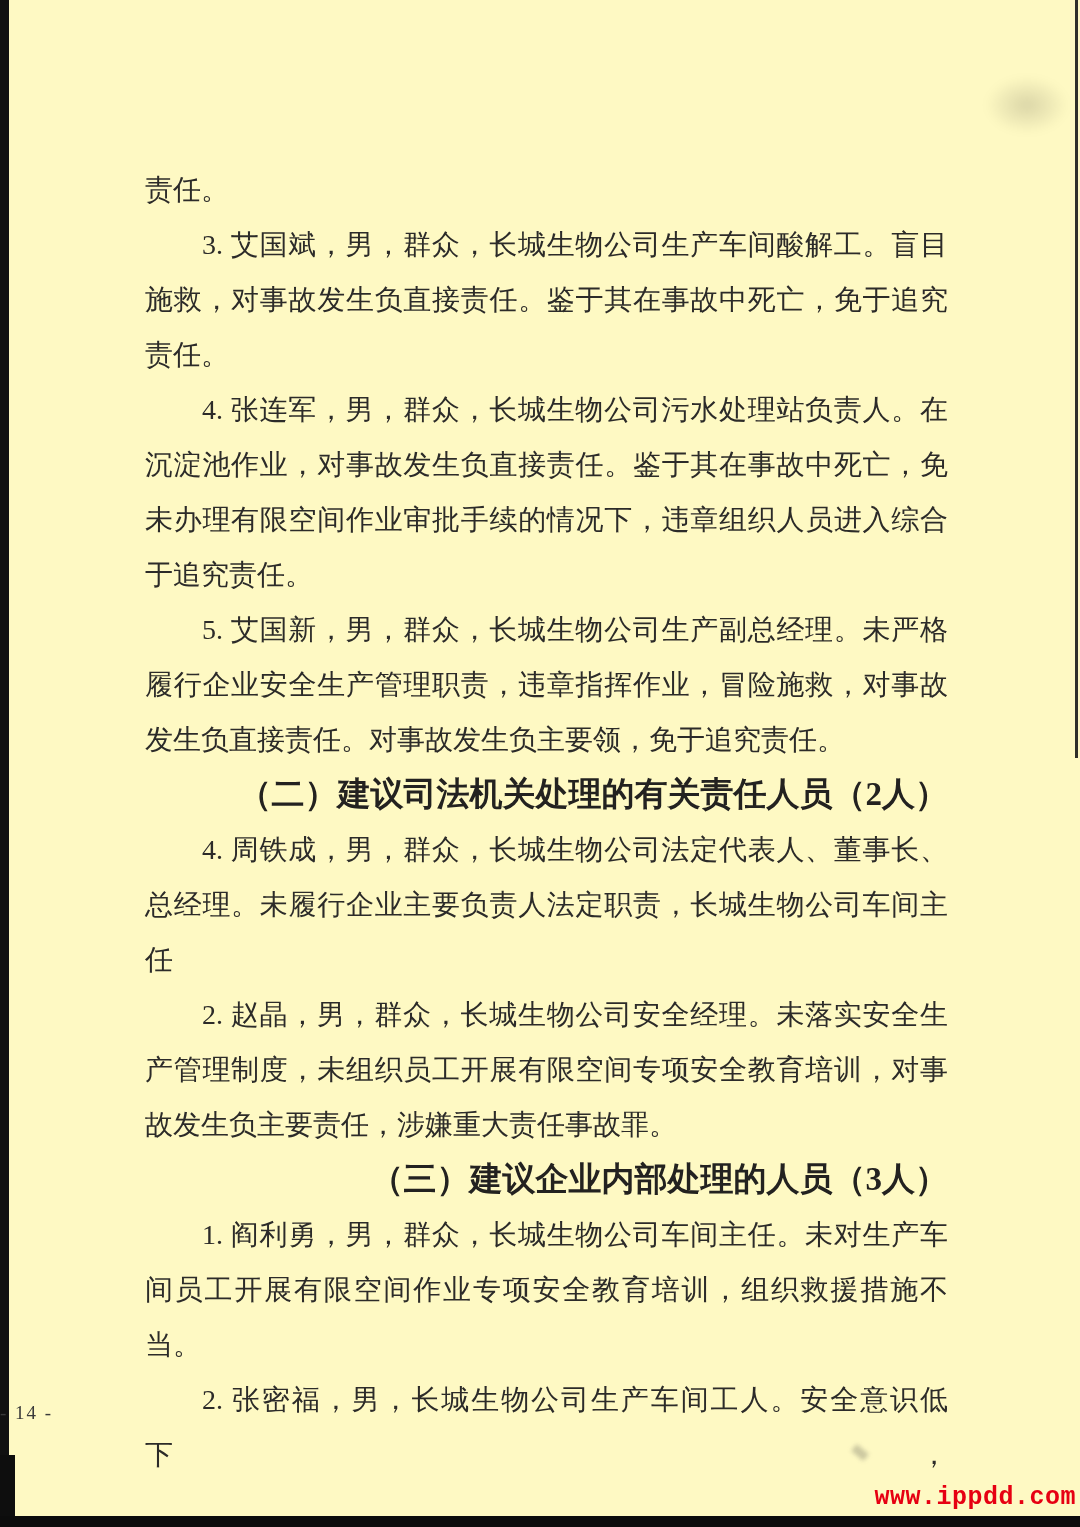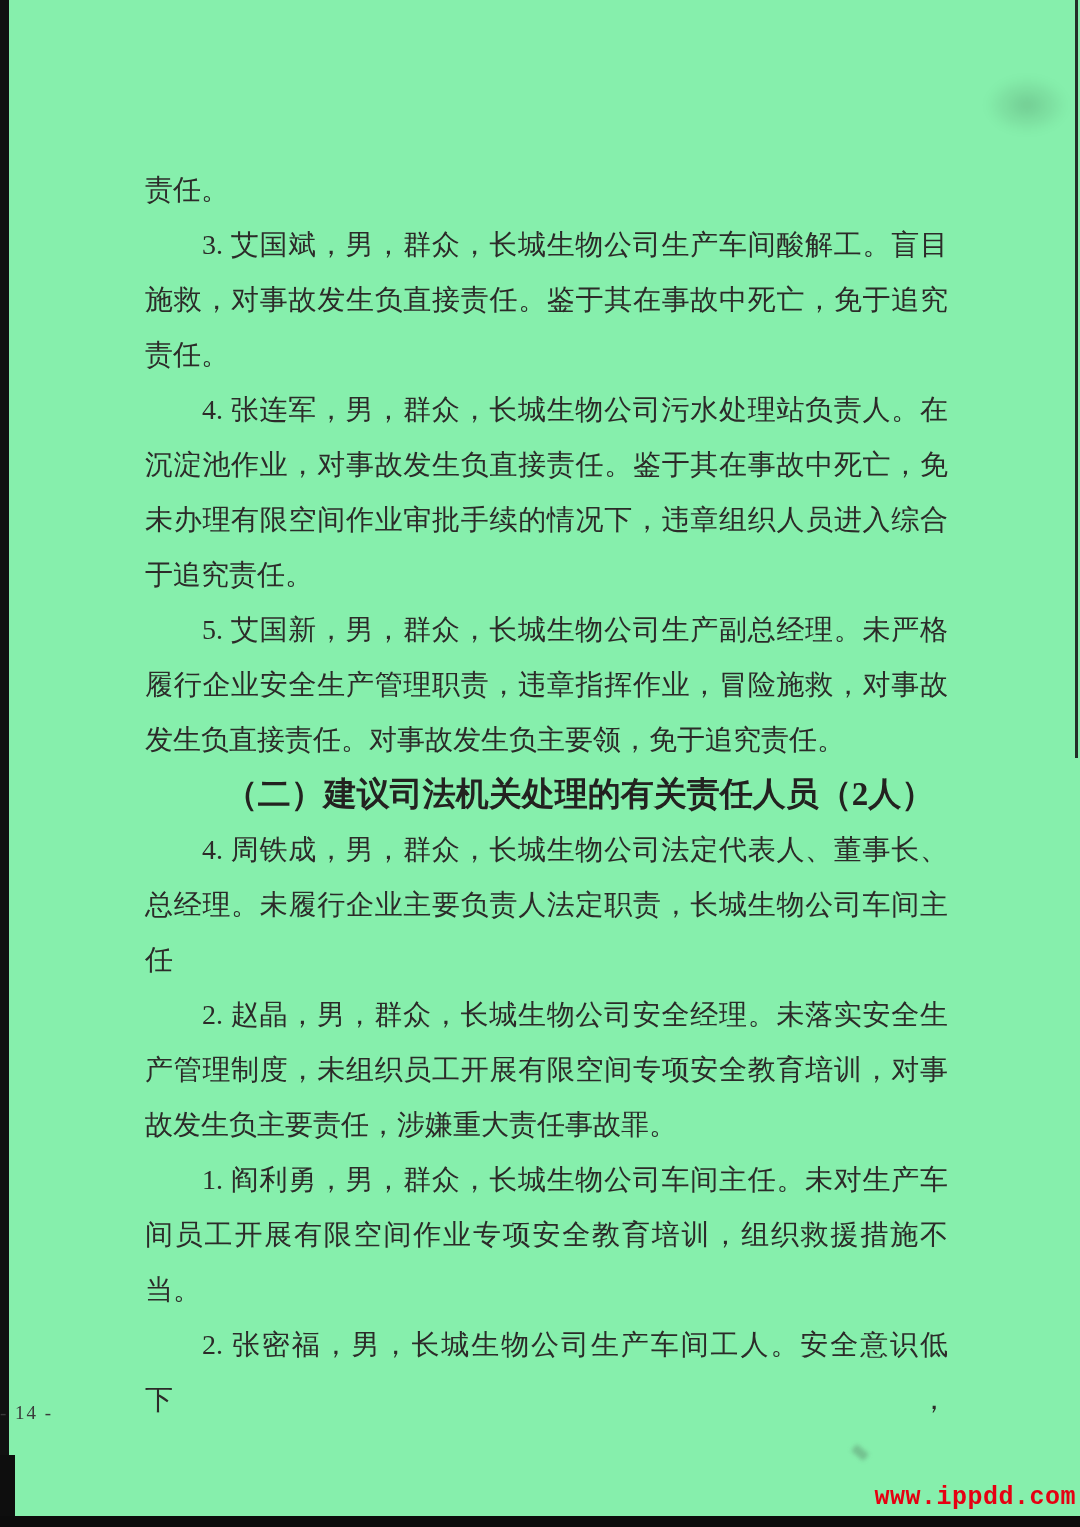--- a/index.html
+++ b/index.html
@@ -1,20 +1,20 @@
 <!DOCTYPE html>
 <html><head>
 <meta charset="utf-8">
 <style>
   html, body { margin: 0; padding: 0; background: #ffffff; }
   .page {
     position: relative;
     width: 1080px;
     height: 1527px;
-    background: #86efac;
+    background: #fef9c3;
     overflow: hidden;
     font-family: "Liberation Serif", "DejaVu Serif", serif;
   }
 
   
   .edge-left {
     position: absolute; left: 0; top: 0; bottom: 0;
     width: 9px; background: #111;
   }
   .edge-left-bottom {
@@ -60,21 +60,21 @@
   .doc p.full {
     text-align: justify;
     text-align-last: justify;
   }
   .doc p.first { text-indent: 57px; }
   .doc p.end  { text-align: left; }
   .doc p.head {
     font-weight: 700;
     font-size: 33px;
     text-indent: 66px;
-    text-align: center;
+    text-align: right;
     color: #232220;
   }
 
   .pageno {
     position: absolute; left: 0; top: 1402px;
     width: 100%;
     font-size: 19px;
     letter-spacing: 2px;
     color: #3a3a3a;
     font-family: "Liberation Serif", "DejaVu Serif", serif;
@@ -112,20 +112,21 @@
     <p class="end">于追究责任。</p>
     <p class="full first">5. 艾国新，男，群众，长城生物公司生产副总经理。未严格</p>
     <p class="full">履行企业安全生产管理职责，违章指挥作业，冒险施救，对事故</p>
     <p class="end">发生负直接责任。对事故发生负主要领，免于追究责任。</p>
     <p class="head">（二）建议司法机关处理的有关责任人员（2人）</p>
     <p class="full first">4. 周铁成，男，群众，长城生物公司法定代表人、董事长、</p>
     <p class="full">总经理。未履行企业主要负责人法定职责，长城生物公司车间主任</p>
     <p class="full first">2. 赵晶，男，群众，长城生物公司安全经理。未落实安全生</p>
     <p class="full">产管理制度，未组织员工开展有限空间专项安全教育培训，对事</p>
     <p class="end">故发生负主要责任，涉嫌重大责任事故罪。</p>
+    <p class="head">（三）建议企业内部处理的人员（3人）</p>
     <p class="full first">1. 阎利勇，男，群众，长城生物公司车间主任。未对生产车</p>
     <p class="full">间员工开展有限空间作业专项安全教育培训，组织救援措施不</p>
     <p class="end">当。</p>
     <p class="full first">2. 张密福，男，长城生物公司生产车间工人。安全意识低下，</p>
   </main>
 
   <div class="pageno">- 14 -</div>
 
   <div class="watermark">www.ippdd.com</div>
 

